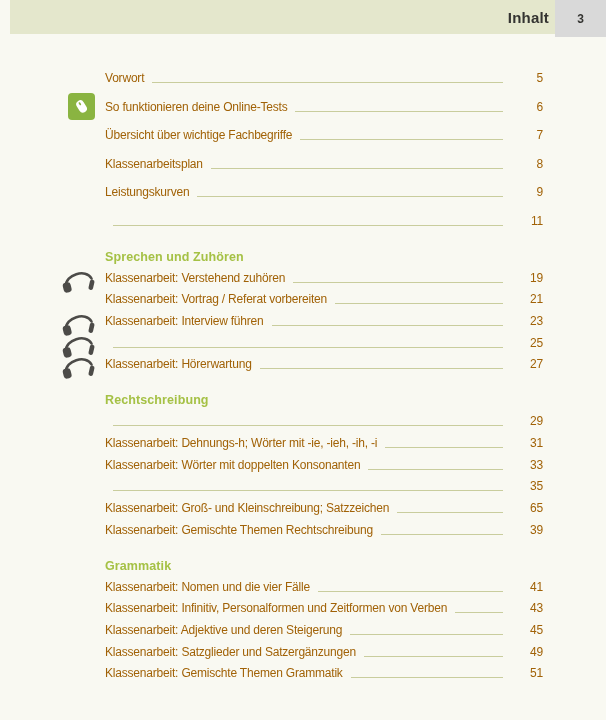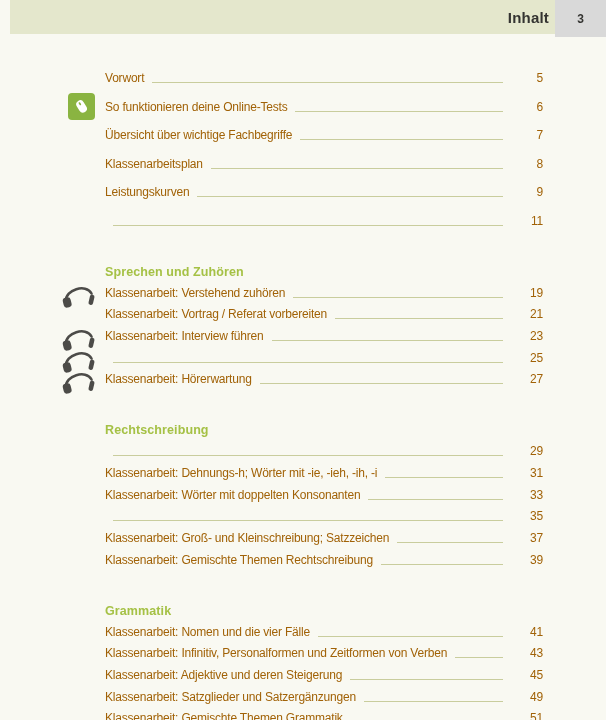--- a/index.html
+++ b/index.html
@@ -75,21 +75,21 @@
     margin: 0 10px 3px 8px;
     align-self: flex-end;
   }
   .toc-page {
     flex: 0 0 auto;
     width: 30px;
     text-align: right;
     white-space: nowrap;
   }
 
-  .section { margin-top: 35px; }
+  .section { margin-top: 20px; }
   .section-heading {
     height: 16px;
     line-height: 16px;
     font-size: 12.5px;
     font-weight: bold;
     color: #a5c145;
     margin-bottom: 5px;
     letter-spacing: 0.1px;
   }
 
@@ -253,21 +253,21 @@
   </div>
             <div class="toc-row">
     <span class="icon-slot"></span>
     <span class="toc-leader"></span>
     <span class="toc-page">35</span>
   </div>
             <div class="toc-row">
     <span class="icon-slot"></span>
     <span class="toc-title">Klassenarbeit: Groß- und Kleinschreibung; Satzzeichen</span>
     <span class="toc-leader"></span>
-    <span class="toc-page">37</span>
+    <span class="toc-page">65</span>
   </div>
             <div class="toc-row">
     <span class="icon-slot"></span>
     <span class="toc-title">Klassenarbeit: Gemischte Themen Rechtschreibung</span>
     <span class="toc-leader"></span>
     <span class="toc-page">39</span>
   </div>
           </div>
   </div>
         <div class="section">

